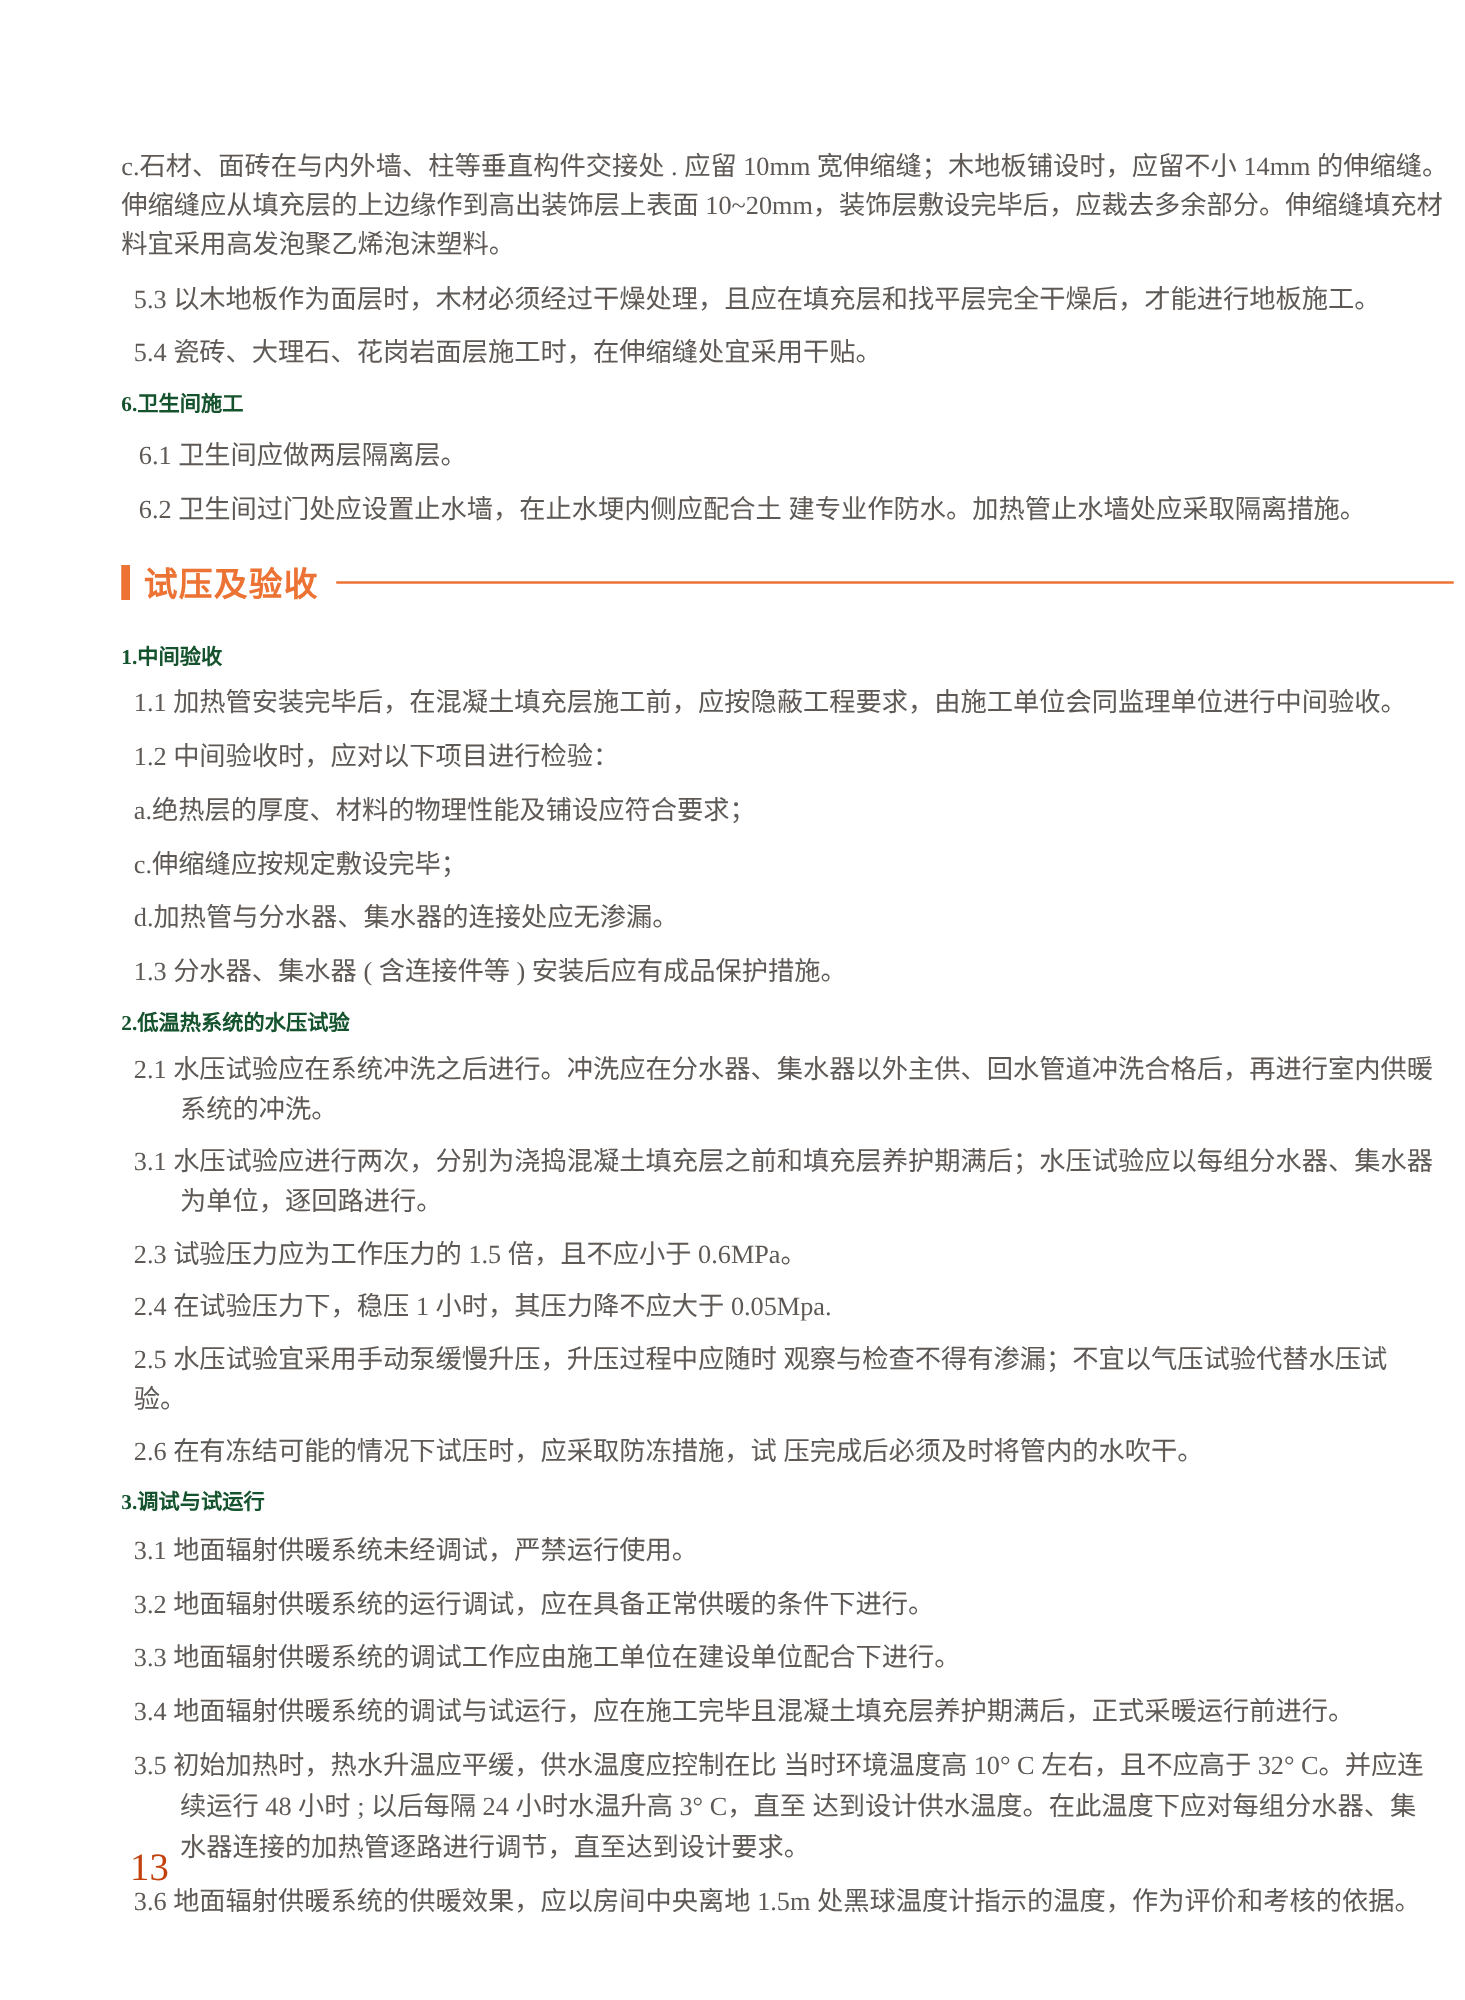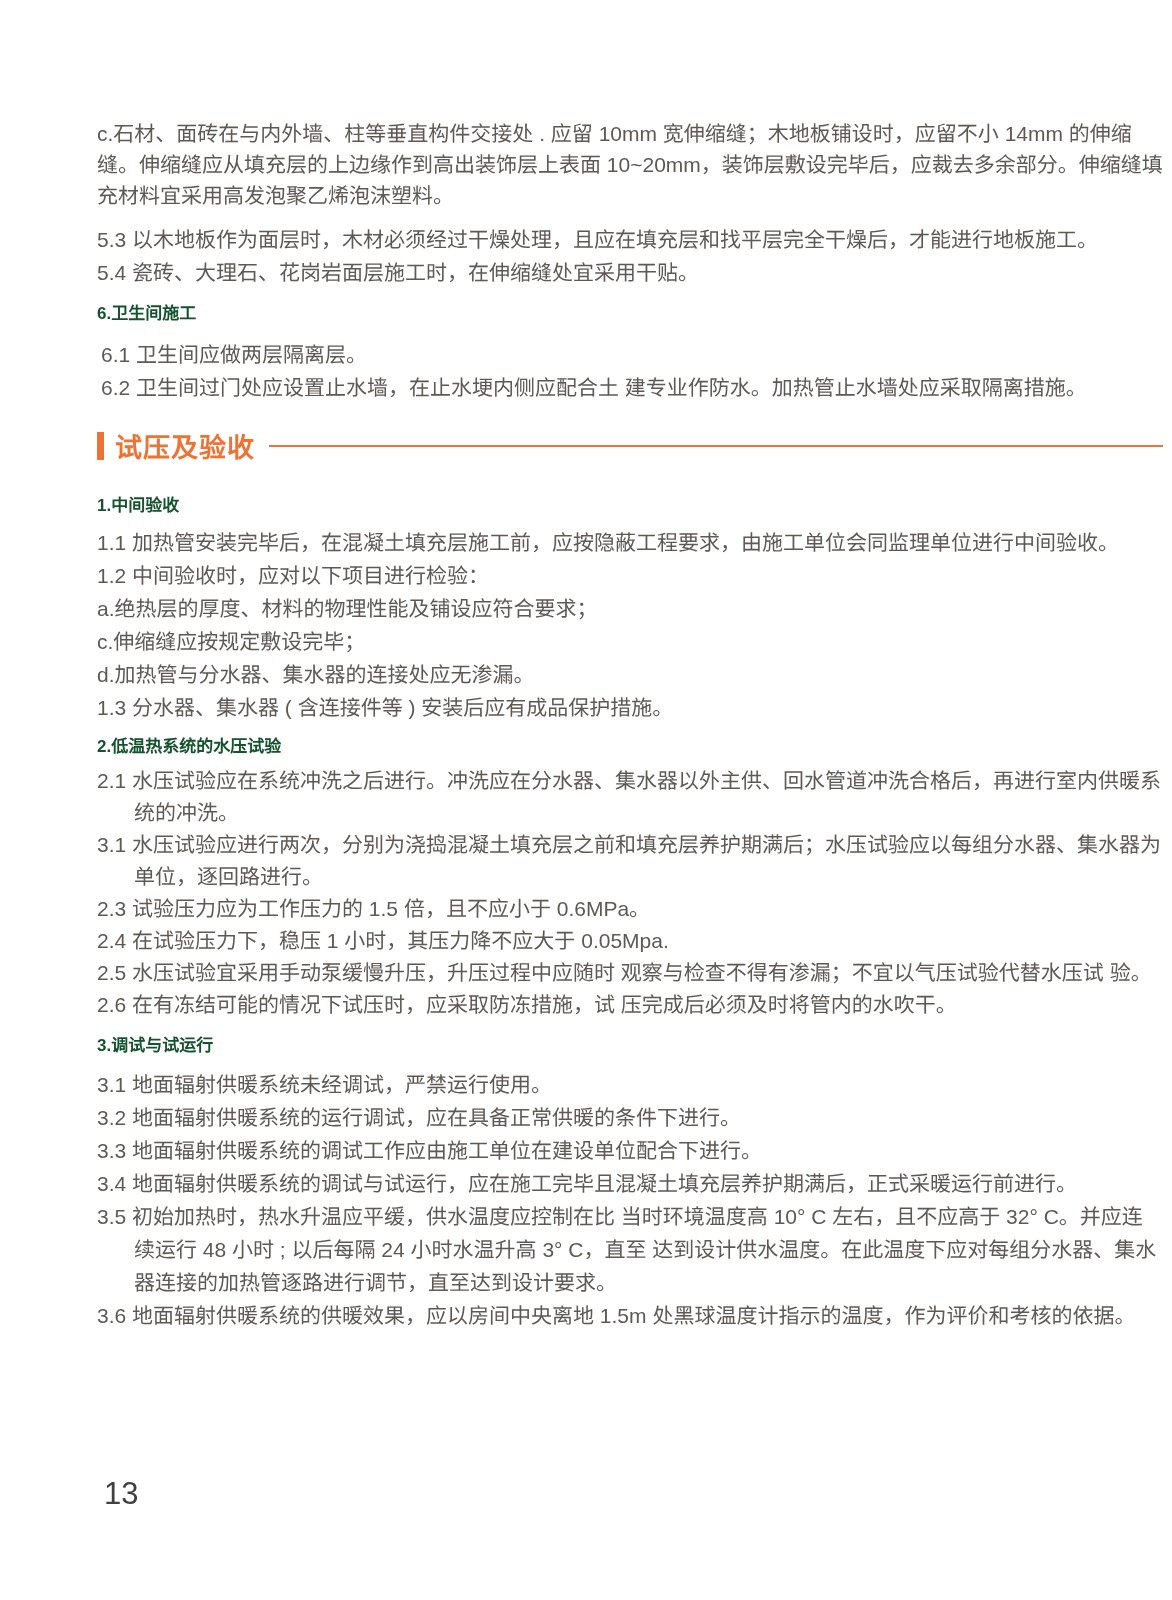--- a/index.html
+++ b/index.html
@@ -6,37 +6,37 @@
     margin: 0;
     padding: 0;
     background: #ffffff;
   }
   .page {
     position: relative;
     width: 1172px;
     height: 1600px;
     background: #ffffff;
     overflow: hidden;
-    font-family: Liberation Sans, sans-serif;
+    font-family: Liberation Serif, serif;
   }
   .content {
     position: absolute;
     left: 97px;
     top: 118px;
     width: 1066px;
     color: #5E5955;
     font-size: 21px;
   }
   .para {
     line-height: 31px;
     margin: 0 0 12px 0;
   }
   .item {
     line-height: 33px;
-    margin: 0;
+    margin: 10px;
   }
   .sec2 .item {
     line-height: 32px;
   }
   .hang {
     padding-left: 37px;
     text-indent: -37px;
   }
   .indent-sm {
     padding-left: 4px;
@@ -75,21 +75,21 @@
     height: 2px;
     background: #ED7335;
     margin-left: 14px;
   }
   .page-number {
     position: absolute;
     left: 104px;
     top: 1476px;
     font-size: 31px;
     font-weight: 500;
-    color: #404040;
+    color: #c2410c;
   }
 </style>
 </head>
 <body>
 
 <div class="page">
   <div class="content">
 
     <div class="para">c.石材、面砖在与内外墙、柱等垂直构件交接处 . 应留 10mm 宽伸缩缝；木地板铺设时，应留不小 14mm 的伸缩缝。伸缩缝应从填充层的上边缘作到高出装饰层上表面 10~20mm，装饰层敷设完毕后，应裁去多余部分。伸缩缝填充材料宜采用高发泡聚乙烯泡沫塑料。</div>
     <div class="item">5.3 以木地板作为面层时，木材必须经过干燥处理，且应在填充层和找平层完全干燥后，才能进行地板施工。</div>

